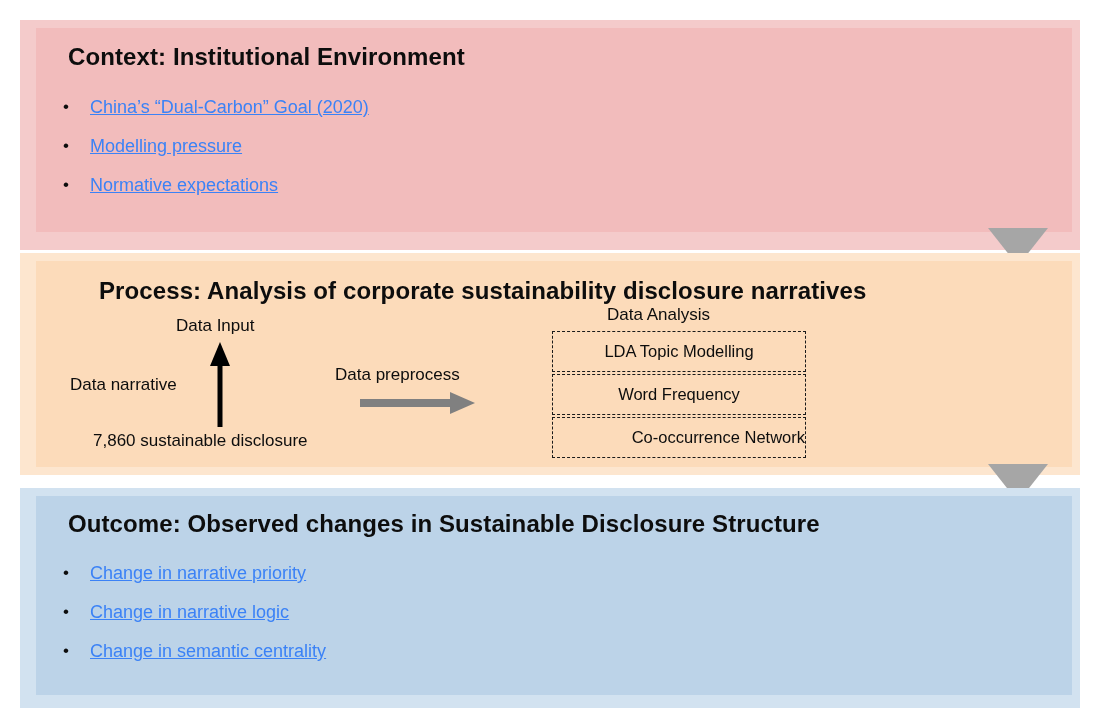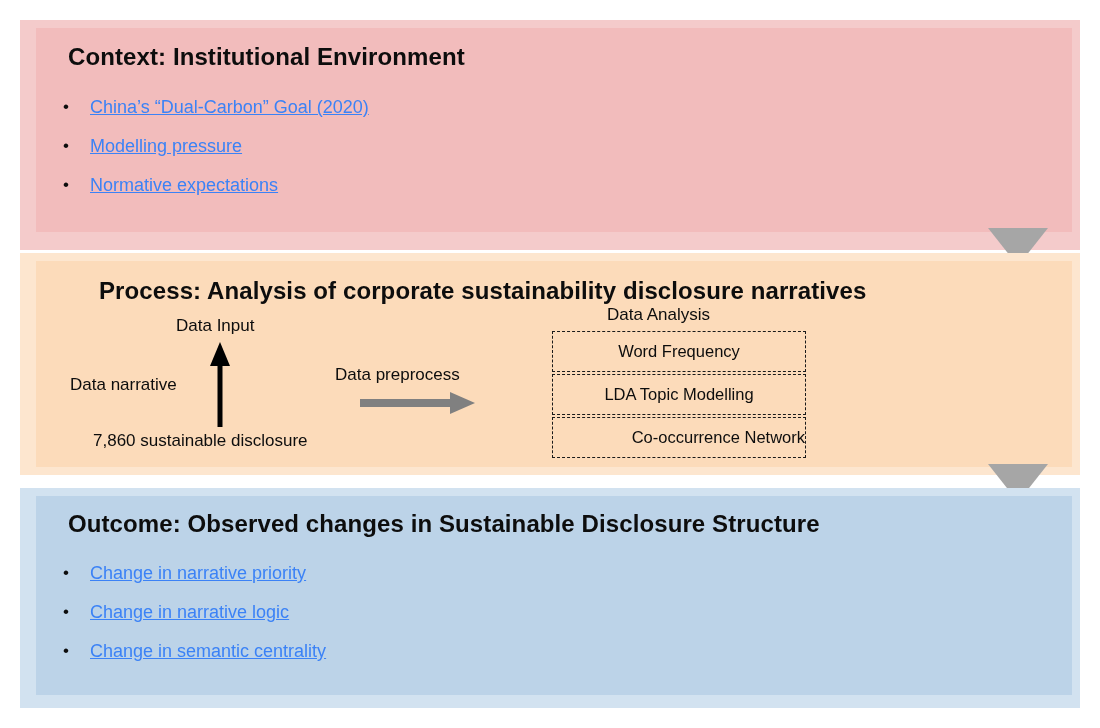--- a/index.html
+++ b/index.html
@@ -203,24 +203,24 @@
     <polygon points="15,0 25,24 5,24" fill="#000000"></polygon>
   </svg>
 
   <svg id="right-arrow" viewBox="0 0 115 22">
     <line x1="0" y1="11" x2="92" y2="11" stroke="#808080" stroke-width="8"></line>
     <polygon points="115,11 90,22 90,0" fill="#808080"></polygon>
   </svg>
 
   <div id="analysis-stack">
     <div class="dashed-box">
+      <span>LDA Topic Modelling</span>
+    </div>
+    <div class="dashed-box">
       <span>Word Frequency</span>
-    </div>
-    <div class="dashed-box">
-      <span>LDA Topic Modelling</span>
     </div>
     <div class="dashed-box">
       <span>Co-occurrence Network</span>
     </div>
   </div>
 
   <div class="connector-triangle" id="connector-2"></div>
 
   <div class="panel-outer" id="outcome-outer"></div>
   <div class="panel-inner" id="outcome-inner"></div>

